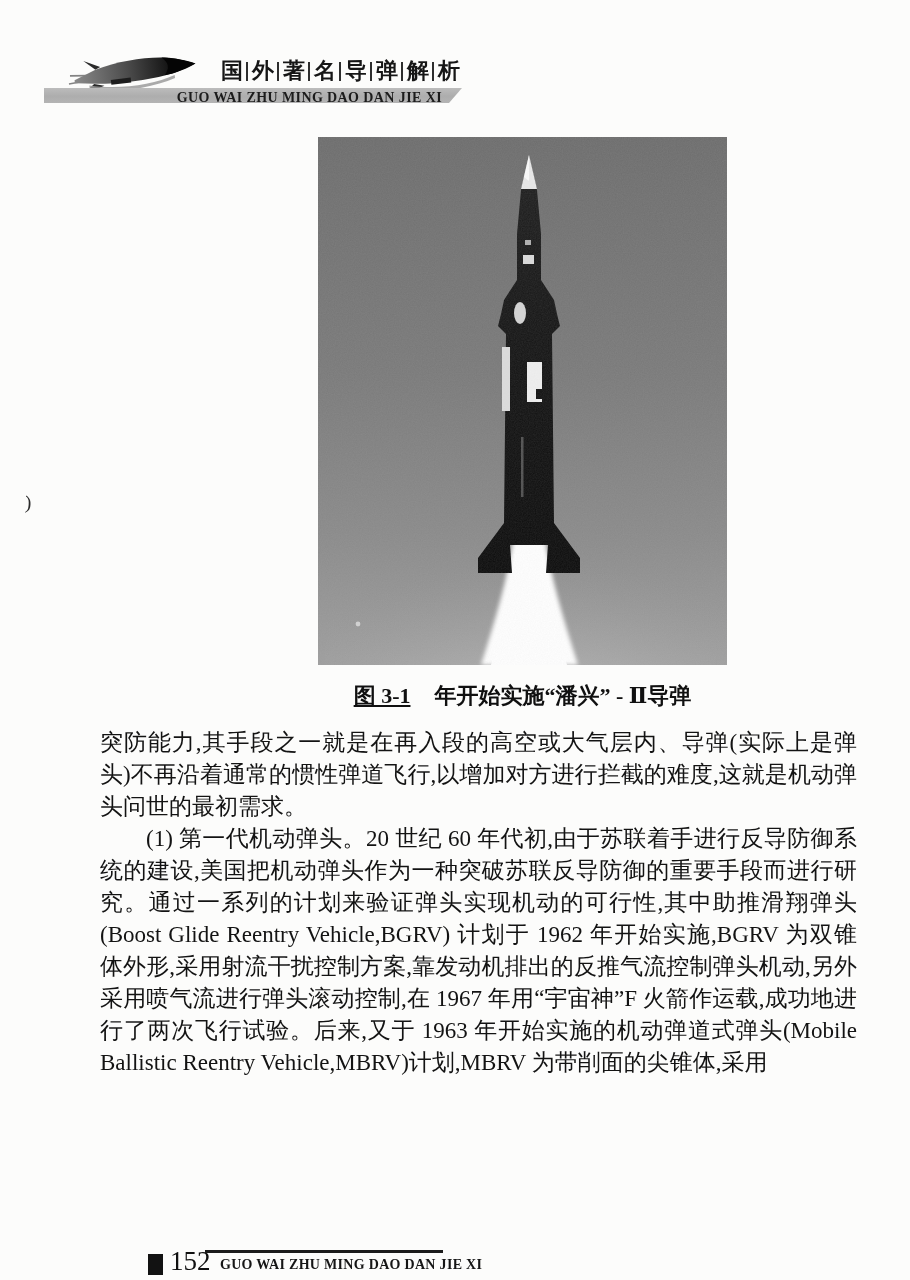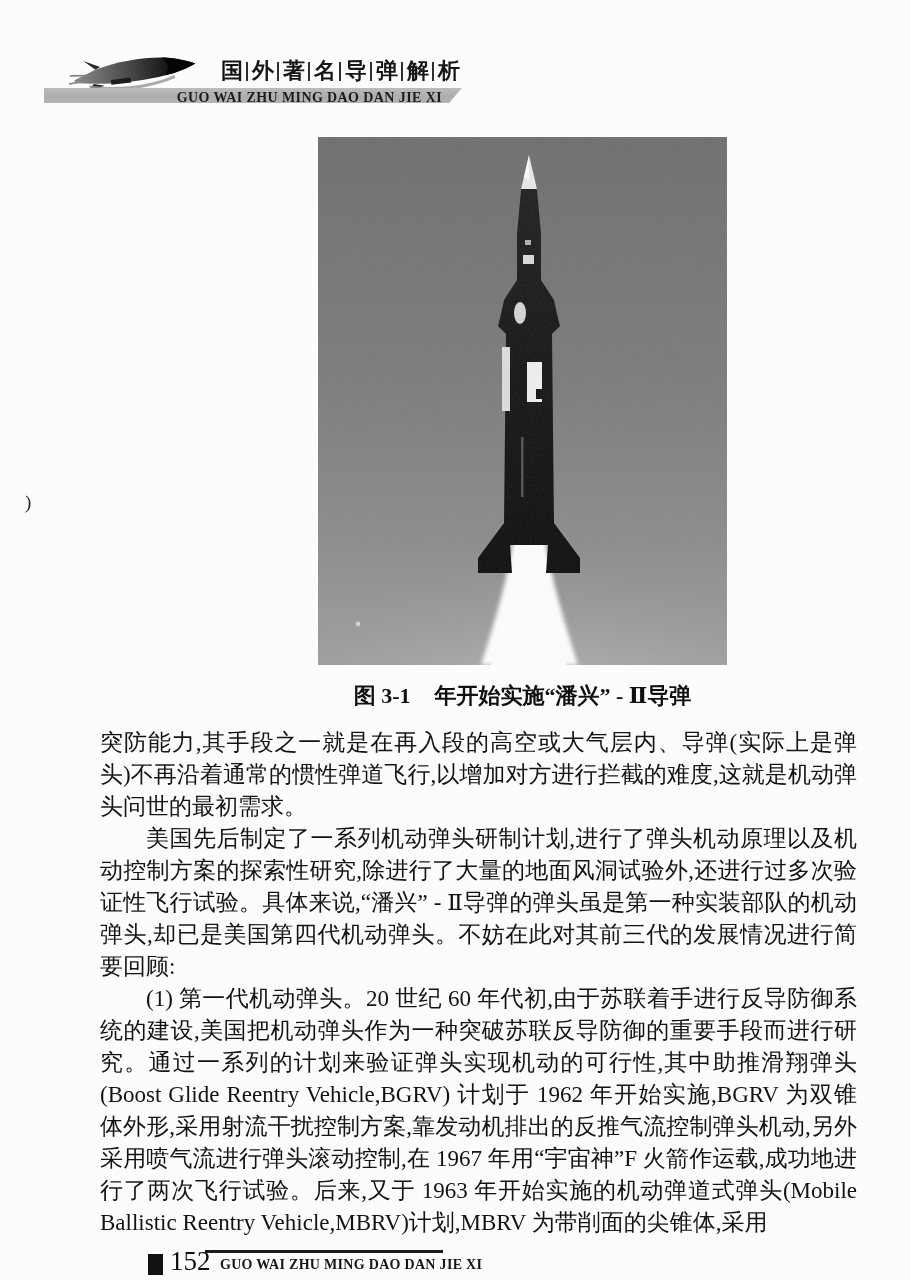--- a/index.html
+++ b/index.html
@@ -39,21 +39,21 @@
   .photo{
     position:absolute;left:318px;top:137px;width:409px;height:528px;
     background:#787878;
   }
   .photo svg{display:block;width:100%;height:100%;}
   .caption{
     position:absolute;left:318px;top:681px;width:409px;
     text-align:center;font-size:22px;font-weight:bold;color:#101010;
     white-space:nowrap;
   }
-  .caption .cap-label{margin-right:24px;}
+  .caption .cap-label{margin-right:24px;text-decoration:underline;}
 
   
   .bodytext{
     position:absolute;left:100px;top:727px;width:757px;
     font-size:23px;line-height:32px;text-align:justify;
     text-justify:inter-ideograph;color:#131313;
   }
   .bodytext p{margin:0;padding:0;}
   .bodytext p.indent{text-indent:2em;}
 
@@ -185,21 +185,20 @@
       <rect width="409" height="528" filter="url(#grain)"></rect>
     </svg>
   </div>
 
   <div class="caption">
     <span class="cap-label">图 3-1</span><span>年开始实施“潘兴” - Ⅱ导弹</span>
   </div>
 
   <div class="bodytext">
     <p>突防能力,其手段之一就是在再入段的高空或大气层内、导弹(实际上是弹头)不再沿着通常的惯性弹道飞行,以增加对方进行拦截的难度,这就是机动弹头问世的最初需求。</p>
-    <p class="indent">美国先后制定了一系列机动弹头研制计划,进行了弹头机动原理以及机动控制方案的探索性研究,除进行了大量的地面风洞试验外,还进行过多次验证性飞行试验。具体来说,“潘兴” - Ⅱ导弹的弹头虽是第一种实装部队的机动弹头,却已是美国第四代机动弹头。不妨在此对其前三代的发展情况进行简要回顾:</p>
     <p class="indent">(1) 第一代机动弹头。20 世纪 60 年代初,由于苏联着手进行反导防御系统的建设,美国把机动弹头作为一种突破苏联反导防御的重要手段而进行研究。通过一系列的计划来验证弹头实现机动的可行性,其中助推滑翔弹头(Boost Glide Reentry Vehicle,BGRV) 计划于 1962 年开始实施,BGRV 为双锥体外形,采用射流干扰控制方案,靠发动机排出的反推气流控制弹头机动,另外采用喷气流进行弹头滚动控制,在 1967 年用“宇宙神”F 火箭作运载,成功地进行了两次飞行试验。后来,又于 1963 年开始实施的机动弹道式弹头(Mobile Ballistic Reentry Vehicle,MBRV)计划,MBRV 为带削面的尖锥体,采用</p>
   </div>
 
   <span class="margin-mark">)</span>
 
   <div>
     <div class="ftr-block"></div>
     <span class="ftr-num">152</span>
     <div class="ftr-rule"></div>
     <span class="ftr-pinyin">GUO WAI ZHU MING DAO DAN JIE XI</span>

